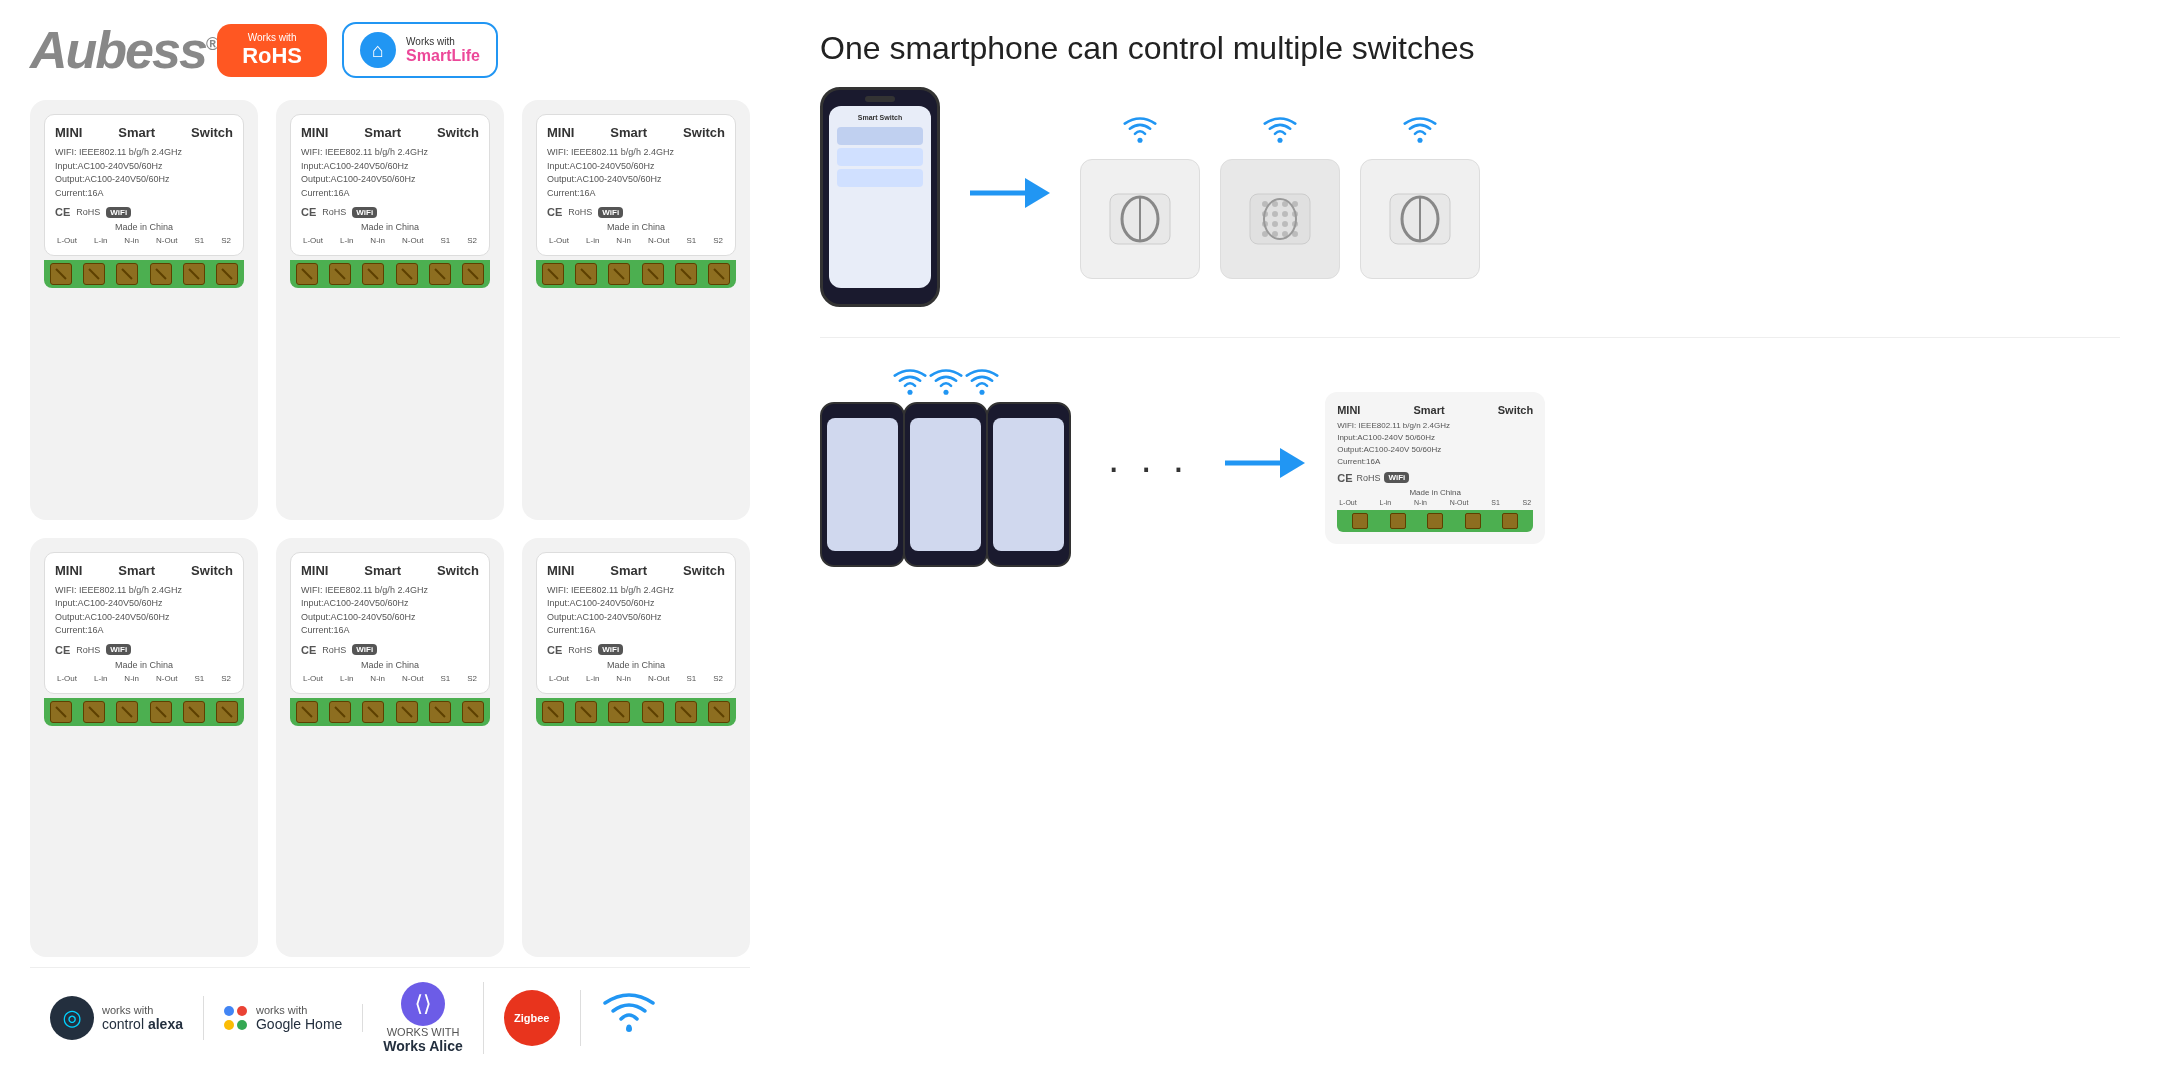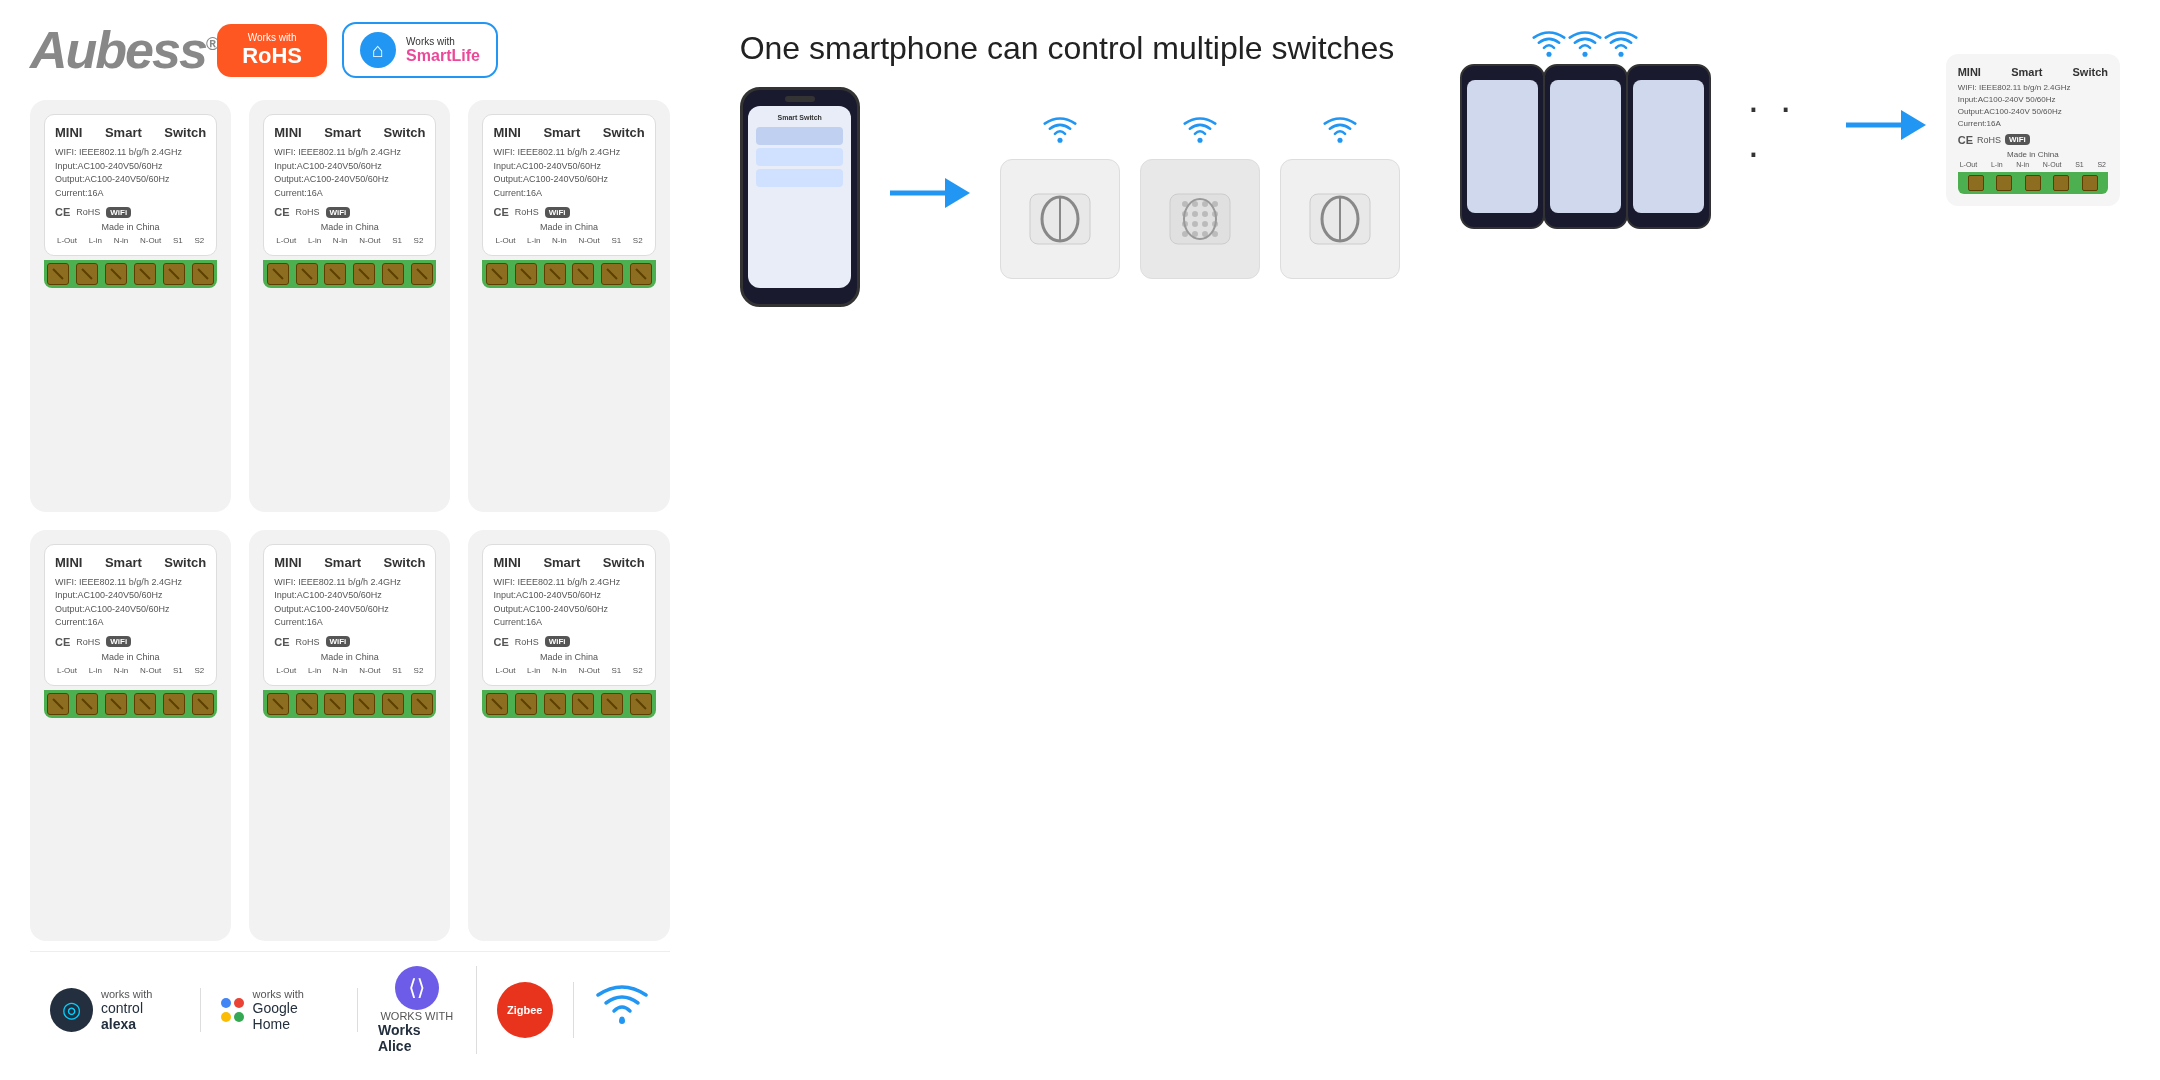--- a/index.html
+++ b/index.html
@@ -267,21 +267,21 @@
     .wifi-logo {
       color: #2196f3;
       font-size: 44px;
     }
 
     
     .right-panel {
       flex: 1;
       padding: 30px 40px;
       display: flex;
-      flex-direction: row;
+      flex-direction: column;
       gap: 30px;
     }
 
     .section-title {
       font-size: 32px;
       color: #222;
       font-weight: 400;
       margin-bottom: 20px;
     }
 

